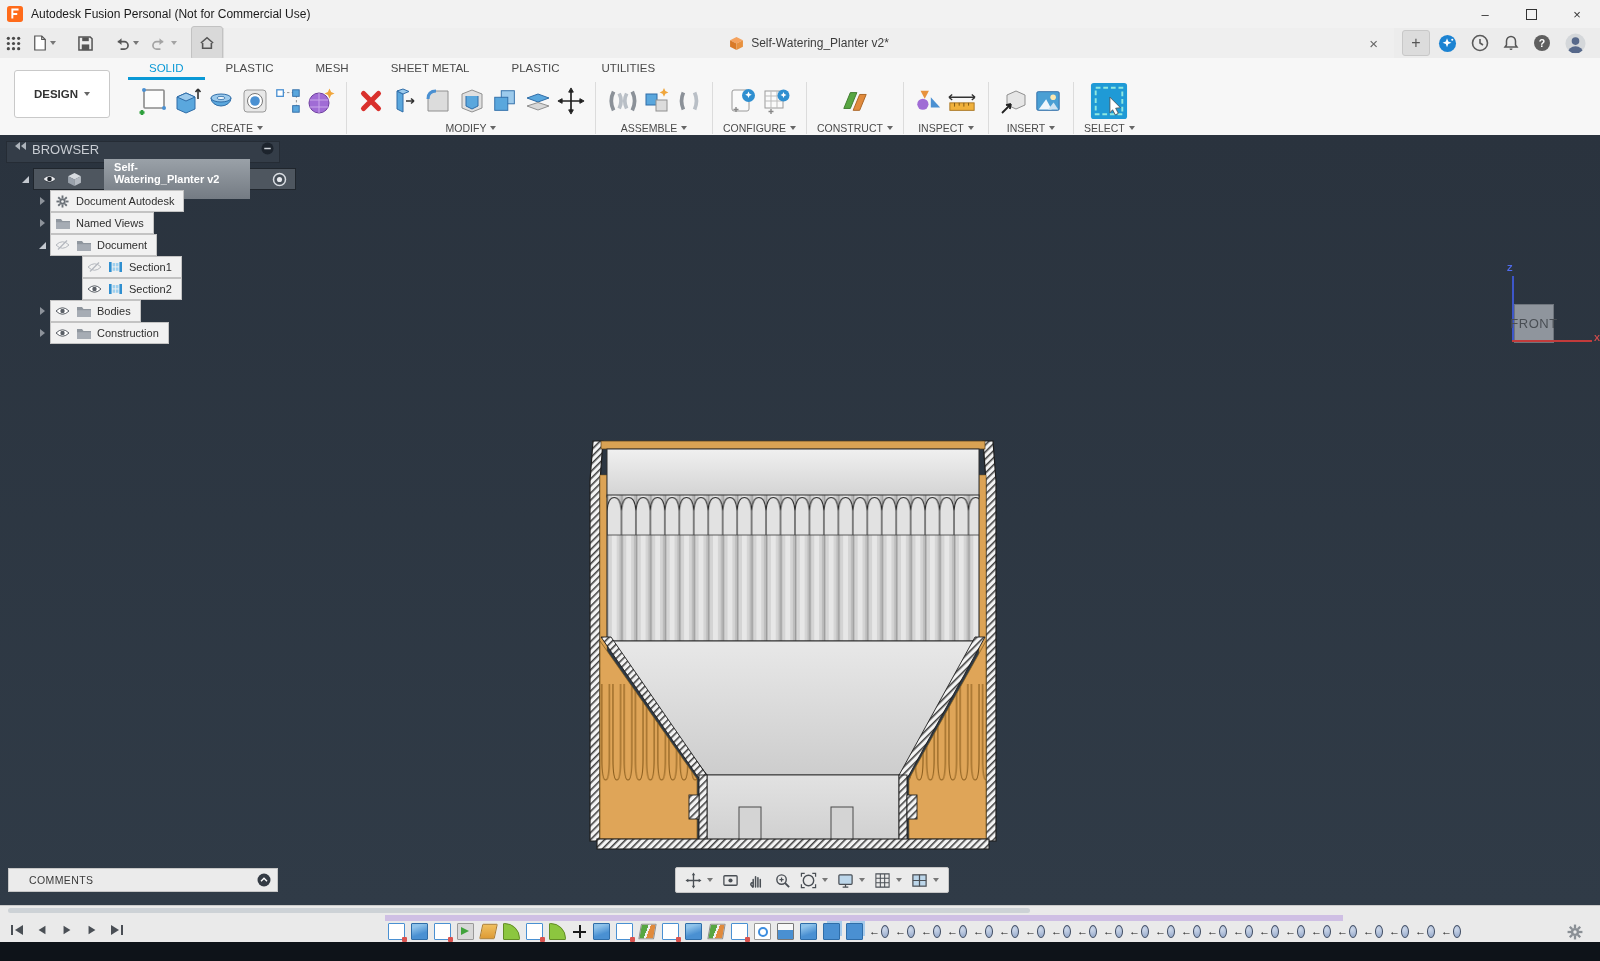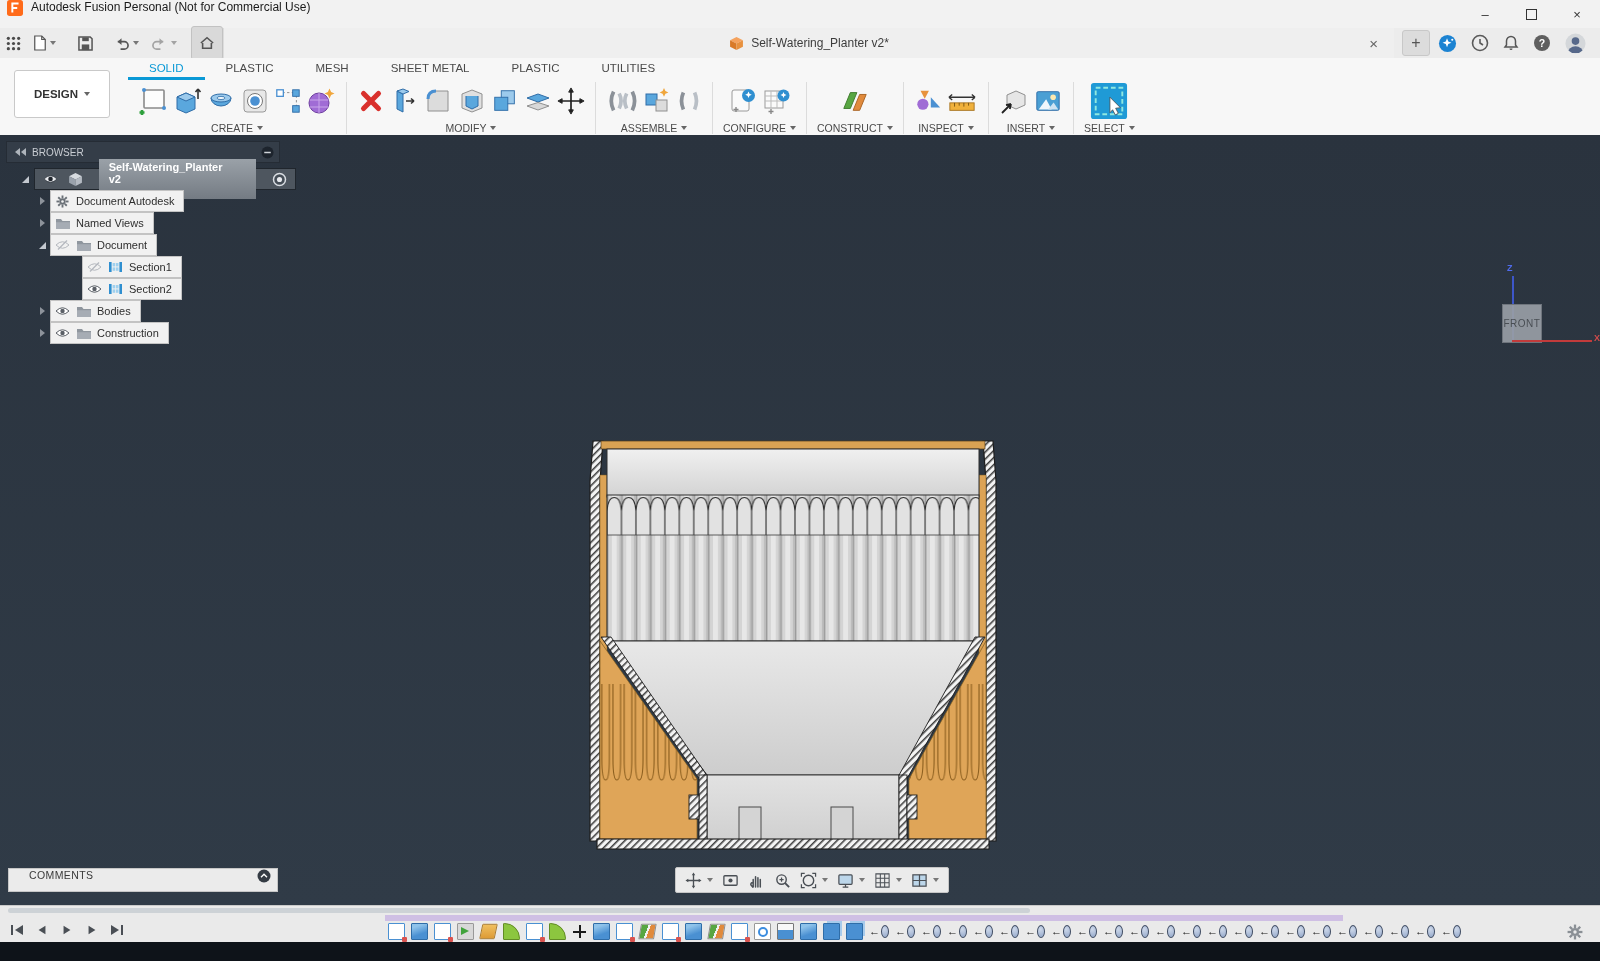--- a/index.html
+++ b/index.html
@@ -1,19 +1,19 @@
 <!DOCTYPE html>
 <html><head>
 <meta charset="utf-8">
 <style>
   html,body{margin:0;padding:0;overflow:hidden}
   body{width:1600px;height:961px;position:relative;font-family:"Liberation Sans",sans-serif;background:#2d3743;-webkit-font-smoothing:antialiased}
   svg{display:block}
   
-  .titlebar{position:absolute;top:0;left:0;width:1600px;height:28px;background:#f2f2f2;border-bottom:1px solid #e0e0e0;display:flex;align-items:flex-start}
+  .titlebar{position:absolute;top:0;left:0;width:1600px;height:28px;background:#f2f2f2;border-bottom:1px solid #e0e0e0;display:flex;align-items:center}
   .titlebar .logo{margin-left:7px}
   .titlebar .ttext{margin-left:8px;font-size:12px;color:#1a1a1a}
   .winbtns{margin-left:auto;display:flex;height:28px}
   .winbtn{width:46px;height:28px;display:flex;align-items:center;justify-content:center;font-size:13px;color:#333;cursor:default}
   .maxbox{width:9px;height:9px;border:1.2px solid #333}
   
   .appbar{position:absolute;top:28px;left:0;width:1600px;height:30px;background:#ececec;border-bottom:1px solid #d7d7d7;display:flex;align-items:center}
   .abi{height:26px;display:flex;align-items:center;padding:0 6px;color:#555}
   .abcaret{width:0;height:0;border-left:3.5px solid transparent;border-right:3.5px solid transparent;border-top:4px solid #777;margin-left:3px}
   .home-box{background:#d9d9d9;border:1px solid #c2c2c2;border-radius:3px;padding:3px 7px;margin-left:8px}
@@ -32,54 +32,54 @@
   .rgroup{display:flex;flex-direction:column;align-items:center;padding:0 10px;border-right:1px solid #dcdcdc}
   .rgroup:last-child{border-right:none}
   .ricons{display:flex;align-items:center;gap:4px;height:38px}
   .ricon{display:flex;align-items:center;justify-content:center}
   .rlabel{display:flex;align-items:center;gap:4px;font-size:10.5px;color:#4a4a4a;margin-top:2px}
   .car{width:0;height:0;border-left:3.5px solid transparent;border-right:3.5px solid transparent;border-top:4px solid #666}
   
   .canvas{position:absolute;top:135px;left:0;width:1600px;height:770px;background:linear-gradient(#2a333e,#303b47)}
   
   .browser{position:absolute;left:6px;top:6px;width:290px}
-  .bheader{width:272px;height:20px;background:#343d48;border:1px solid #252c35;display:flex;align-items:center;color:#c9cdd3;font-size:10px}
+  .bheader{width:272px;height:20px;background:#343d48;border:1px solid #252c35;display:flex;align-items:flex-start;color:#c9cdd3;font-size:13px}
   .bcollapse{display:flex;margin:0 6px 0 8px;gap:1px}
   .tri-l{width:0;height:0;border-top:4px solid transparent;border-bottom:4px solid transparent;border-right:5px solid #aeb4bb}
   .bheader .sp{flex:1}
   .btoggle{margin-right:5px}
   .brows{margin-top:5px}
   .brow{height:22px;display:flex;align-items:center}
   .brow.root{padding-left:14px}
   .brow.lvl1{padding-left:30px}
   .brow.lvl2{padding-left:62px}
   .tarr{width:12px;display:flex;justify-content:center;margin-right:2px}
   .tarr.col::before{content:"";width:0;height:0;border-top:4px solid transparent;border-bottom:4px solid transparent;border-left:5px solid #8d939b}
   .tarr.exp::before{content:"";width:0;height:0;border-bottom:7px solid #c3c8cf;border-left:7px solid transparent}
   .tarr.none{visibility:hidden}
   .chip{height:20px;display:inline-flex;align-items:center;background:#f1f1f1;border:1px solid #c3c3c3;padding:0 9px 0 4px;gap:6px}
   .blabel{font-size:11px;color:#2e2e2e;white-space:nowrap}
   .cico{display:flex;align-items:center;justify-content:center;min-width:15px}
   .chip.rootchip{background:#4e565f;border:1px solid #20262d;padding:0 3px;gap:0}
   .rootchip .cico{padding:0 5px}
-  .rootlabel{background:linear-gradient(#9aa1a8,#747b83);color:#fff;font-weight:bold;font-size:11px;padding:2px 26px 14px 10px;margin:0 11px}
+  .rootlabel{background:linear-gradient(#9aa1a8,#747b83);color:#fff;font-weight:bold;font-size:11px;padding:2px 26px 14px 10px;margin:0 17px}
   
   .viewcube{position:absolute;left:1495px;top:128px;width:105px;height:92px}
   .vc-zline{position:absolute;left:17px;top:13px;width:2px;height:66px;background:#3d56c9}
   .vc-xline{position:absolute;left:17px;top:77px;width:80px;height:2px;background:#c23b3b}
-  .vc-face{position:absolute;left:7px;top:41px;width:38px;height:37px;background:rgba(152,157,165,0.92);border:1px solid #6f757d;display:flex;align-items:center;justify-content:center;font-size:10px;color:#494e54;letter-spacing:.5px}
+  .vc-face{position:absolute;left:19px;top:41px;width:38px;height:37px;background:rgba(152,157,165,0.92);border:1px solid #6f757d;display:flex;align-items:center;justify-content:center;font-size:13px;color:#494e54;letter-spacing:.5px}
   .vc-z{position:absolute;left:12px;top:0;font-size:9px;color:#4f6bed;font-weight:bold}
   .vc-x{position:absolute;left:99px;top:70px;font-size:9px;color:#d24b4b;font-weight:bold}
   
   .model{position:absolute;left:587px;top:304px}
   
   .navbar{position:absolute;left:675px;top:732px;height:24px;background:#ebebeb;border:1px solid #c6c6c6;border-radius:2px;display:flex;align-items:center;padding:0 6px;gap:3px}
   .nvi{display:flex;align-items:center;gap:2px;padding:0 3px;height:22px}
   
-  .comments{position:absolute;left:8px;top:733px;width:268px;height:22px;background:#ebebeb;border:1px solid #c6c6c6;display:flex;align-items:flex-start}
+  .comments{position:absolute;left:8px;top:733px;width:268px;height:22px;background:#ebebeb;border:1px solid #c6c6c6;display:flex;align-items:center}
   .comments .clabel{font-size:10.5px;color:#3a3a3a;margin-left:20px;letter-spacing:.4px}
   .comments .sp{flex:1}
   .comments .ctoggle{margin-right:6px}
   
   .timeline{position:absolute;top:905px;left:0;width:1600px;height:37px;background:#eaeaea;border-top:1px solid #c9c9c9}
   .tl-scroll{position:absolute;left:8px;top:2px;width:1022px;height:5px;background:#cdd2d6;border-radius:3px}
   .tl-group{position:absolute;left:385px;top:9px;width:958px;height:6px;background:#cfbfe4}
   .tl-play{position:absolute;left:8px;top:16px;display:flex;gap:7px}
   .tpb{width:18px;height:16px;display:flex;align-items:center;justify-content:center}
   .tl-features{position:absolute;left:388px;top:17px;display:flex;align-items:center;gap:6px}

